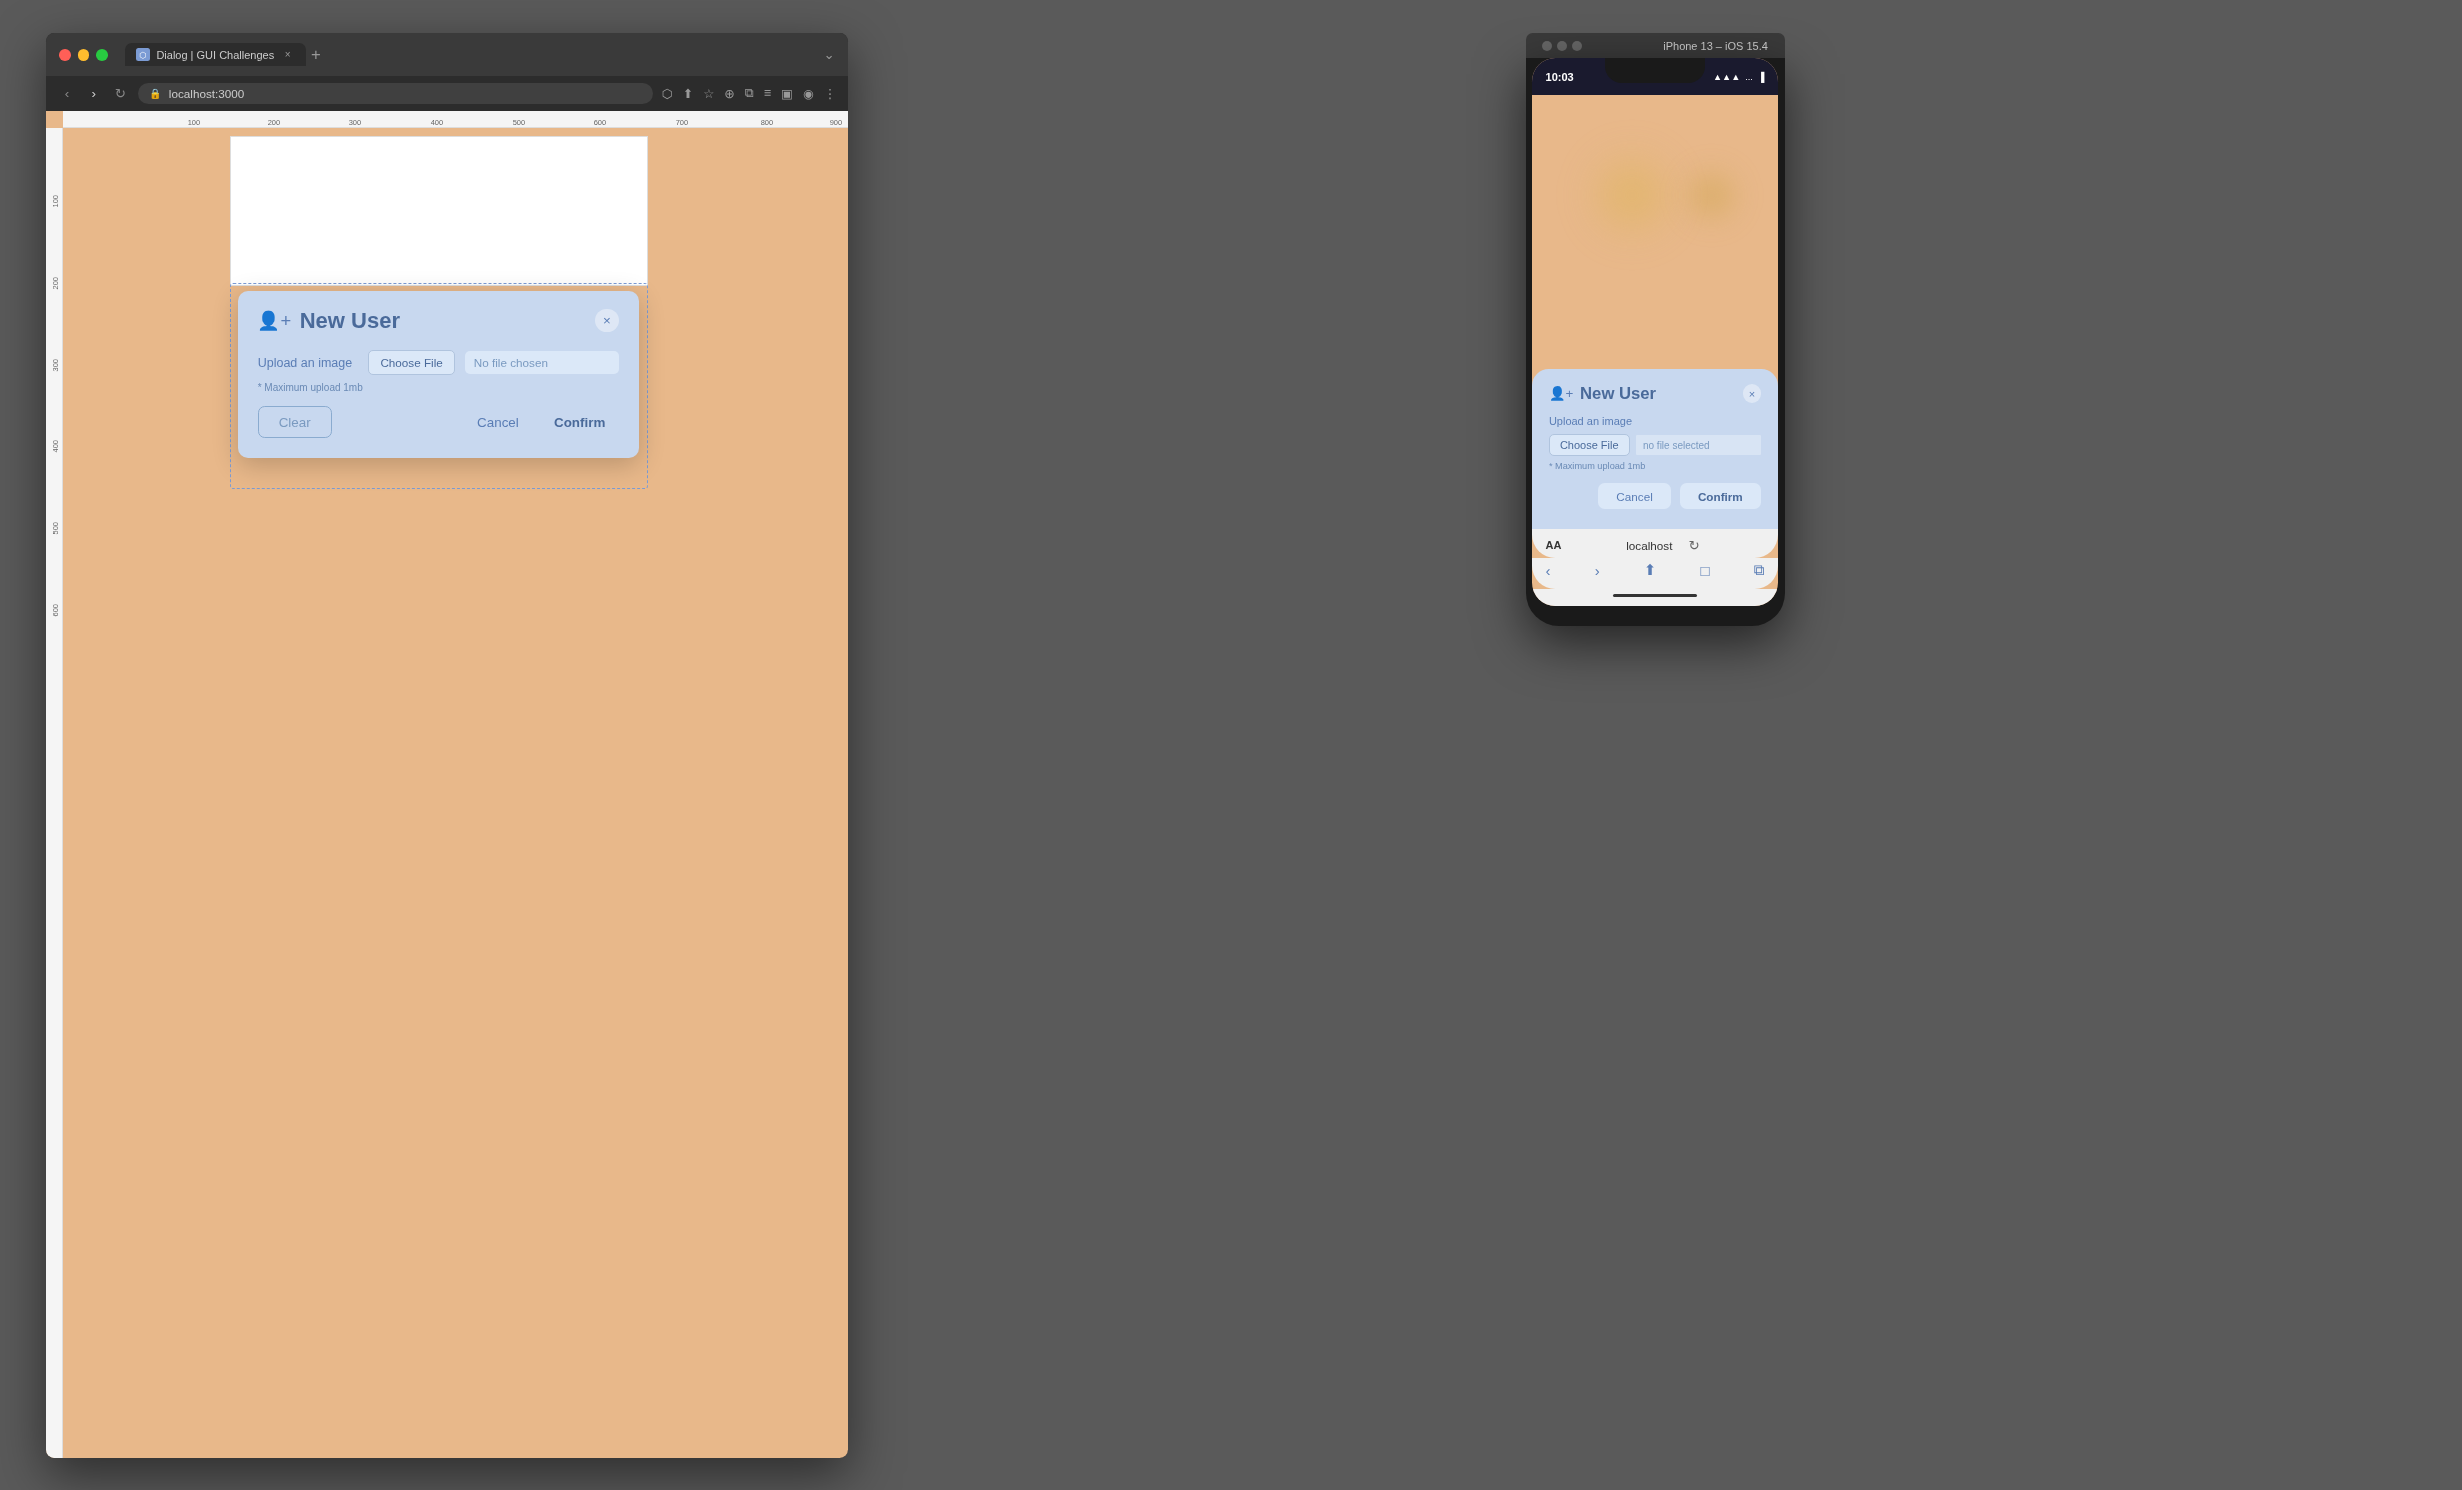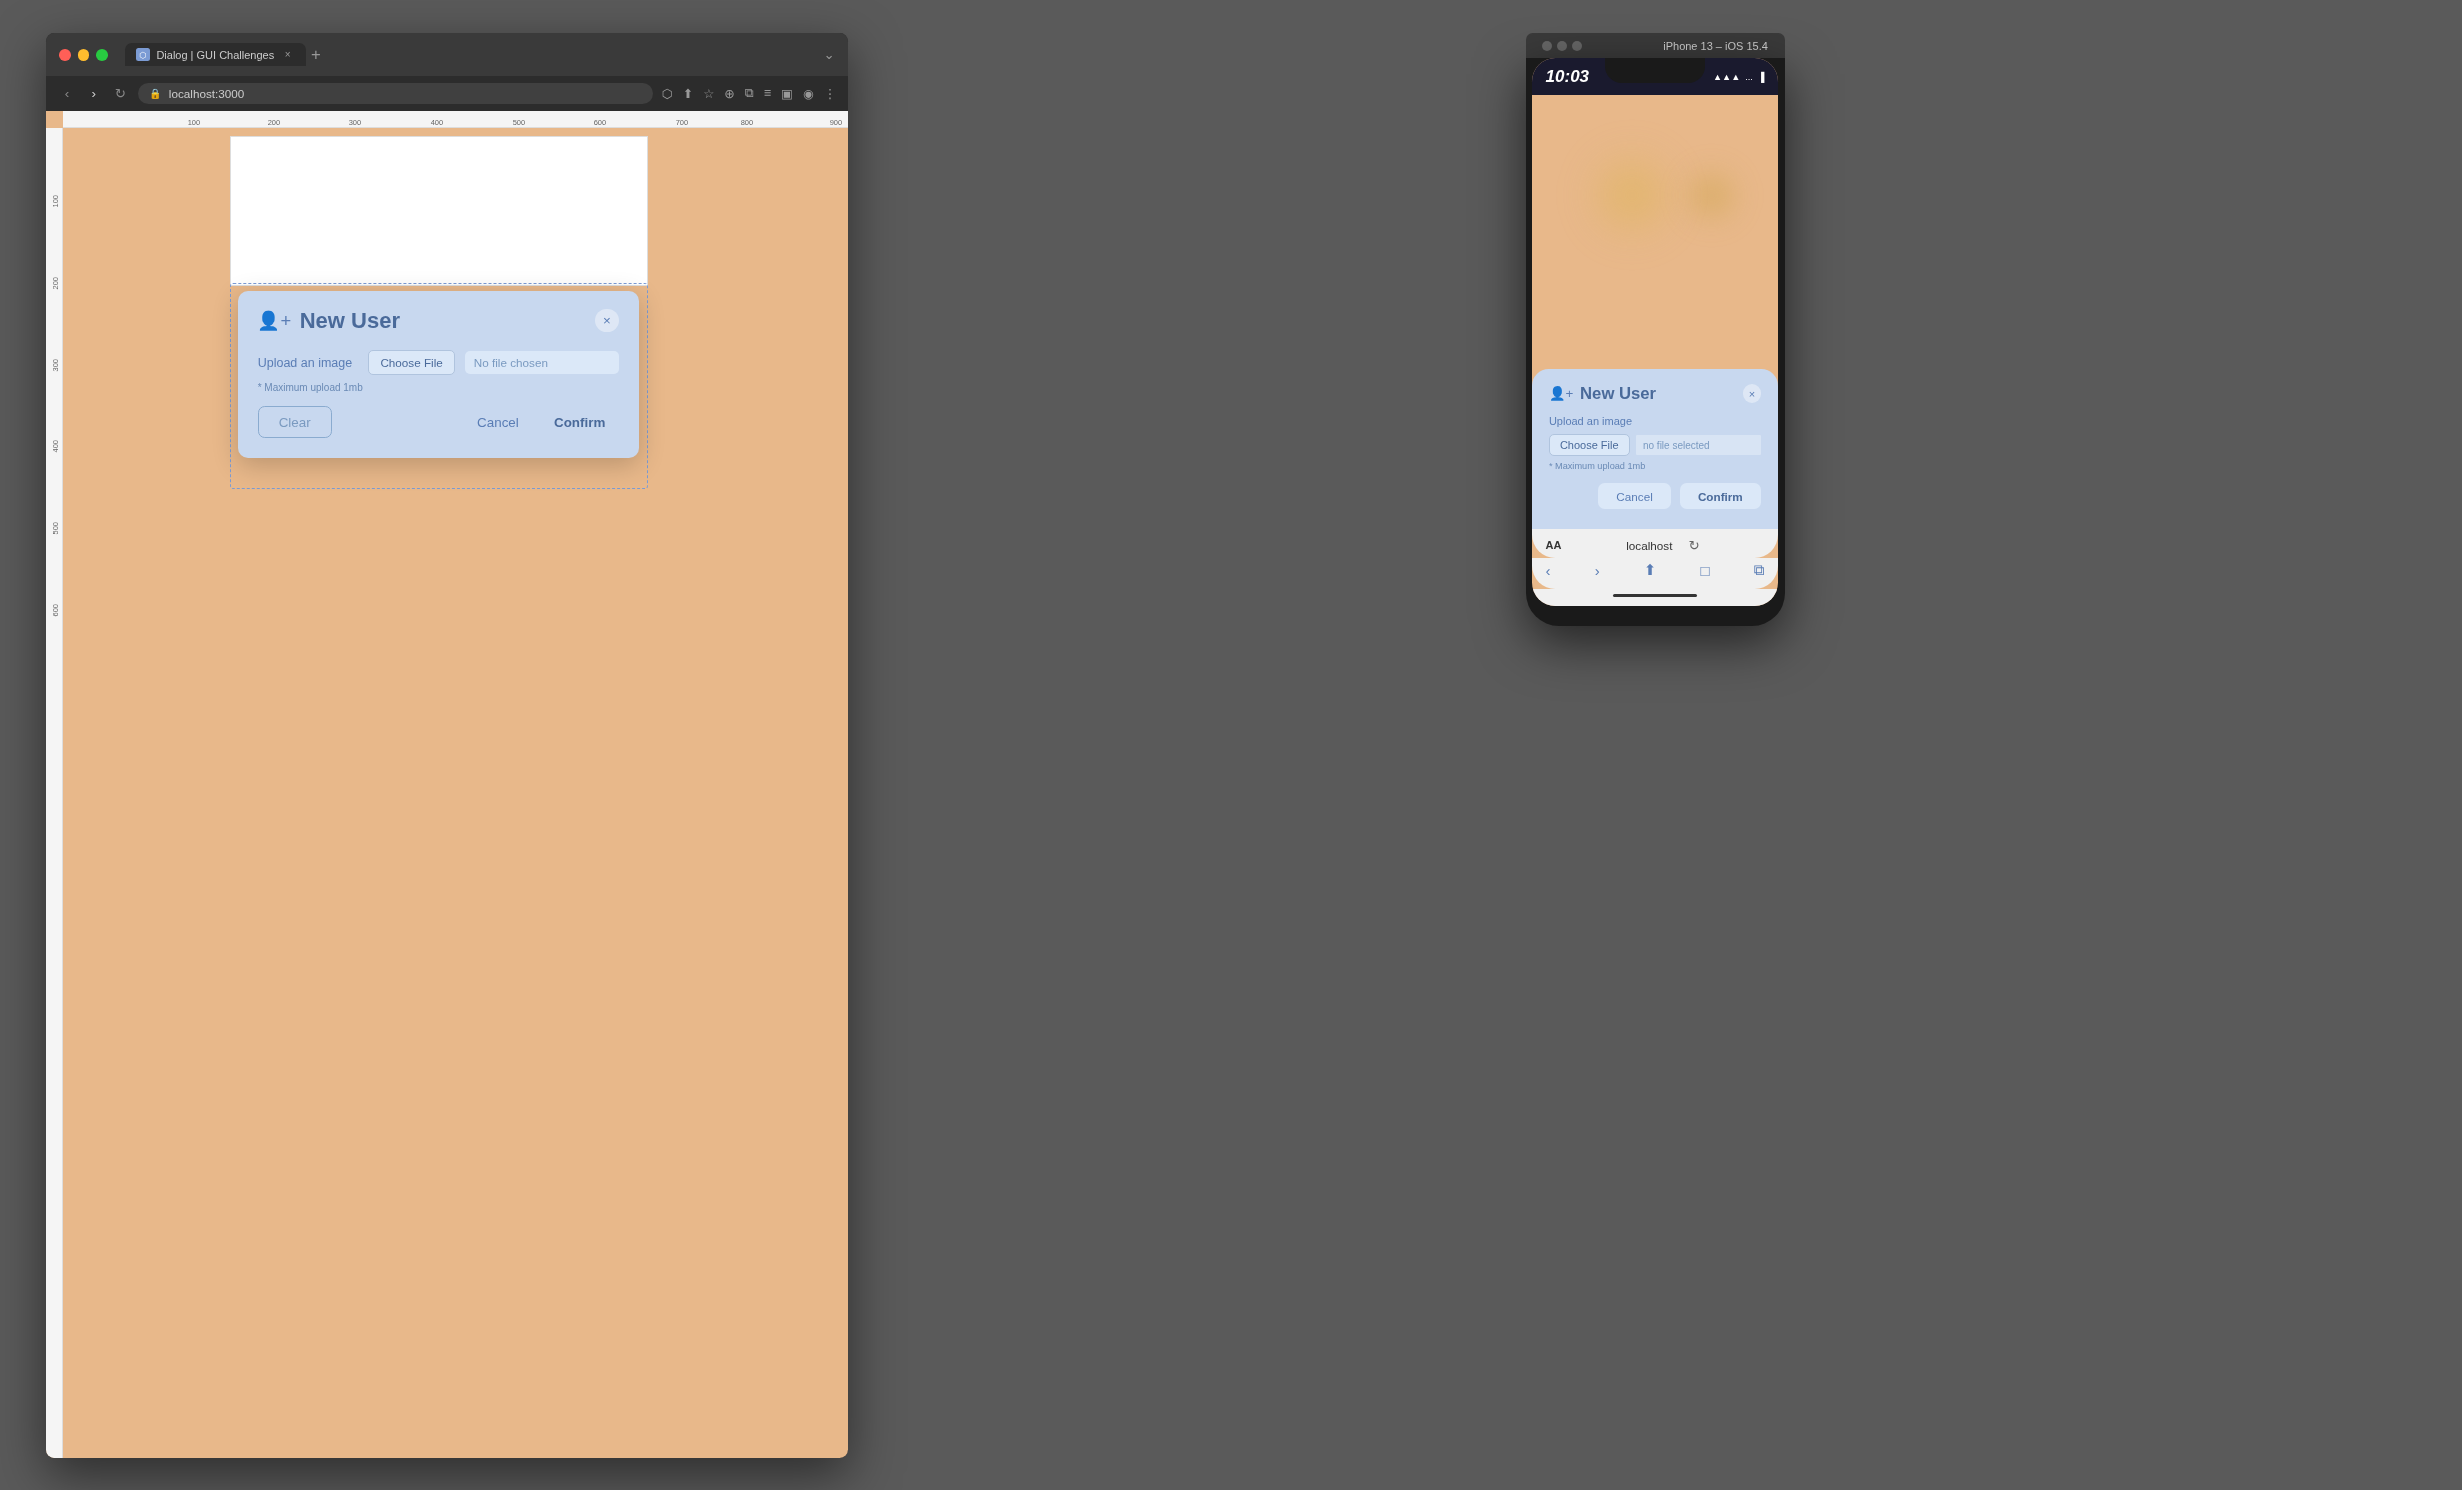--- a/index.html
+++ b/index.html
@@ -459,24 +459,23 @@
       left: 50%;
       transform: translateX(-50%);
       width: 100px;
       height: 25px;
       background: #1a1a1a;
       border-radius: 0 0 16.7px 16.7px;
     }
 
     .phone-time {
       color: white;
-      font-size: 17px;
+      font-size: 11px;
       font-weight: 600;
       z-index: 1;
-      font-style: italic;
     }
 
     .phone-status-icons {
       display: flex;
       gap: 5px;
       align-items: center;
       z-index: 1;
       color: white;
       font-size: 9.2px;
     }
@@ -726,21 +725,21 @@
   <div class="browser-content">
 
     <div class="ruler-h">
       <span class="ruler-mark-h" style="left:125px">100</span>
       <span class="ruler-mark-h" style="left:205px">200</span>
       <span class="ruler-mark-h" style="left:286px">300</span>
       <span class="ruler-mark-h" style="left:368px">400</span>
       <span class="ruler-mark-h" style="left:450px">500</span>
       <span class="ruler-mark-h" style="left:531px">600</span>
       <span class="ruler-mark-h" style="left:613px">700</span>
-      <span class="ruler-mark-h" style="left:678px">800</span>
+      <span class="ruler-mark-h" style="left:698px">800</span>
       <span class="ruler-mark-h" style="left:767px">900</span>
     </div>
 
     <div class="ruler-v">
       <span class="ruler-mark-v" style="top:67px">100</span>
       <span class="ruler-mark-v" style="top:149px">200</span>
       <span class="ruler-mark-v" style="top:231px">300</span>
       <span class="ruler-mark-v" style="top:312px">400</span>
       <span class="ruler-mark-v" style="top:394px">500</span>
       <span class="ruler-mark-v" style="top:476px">600</span>

